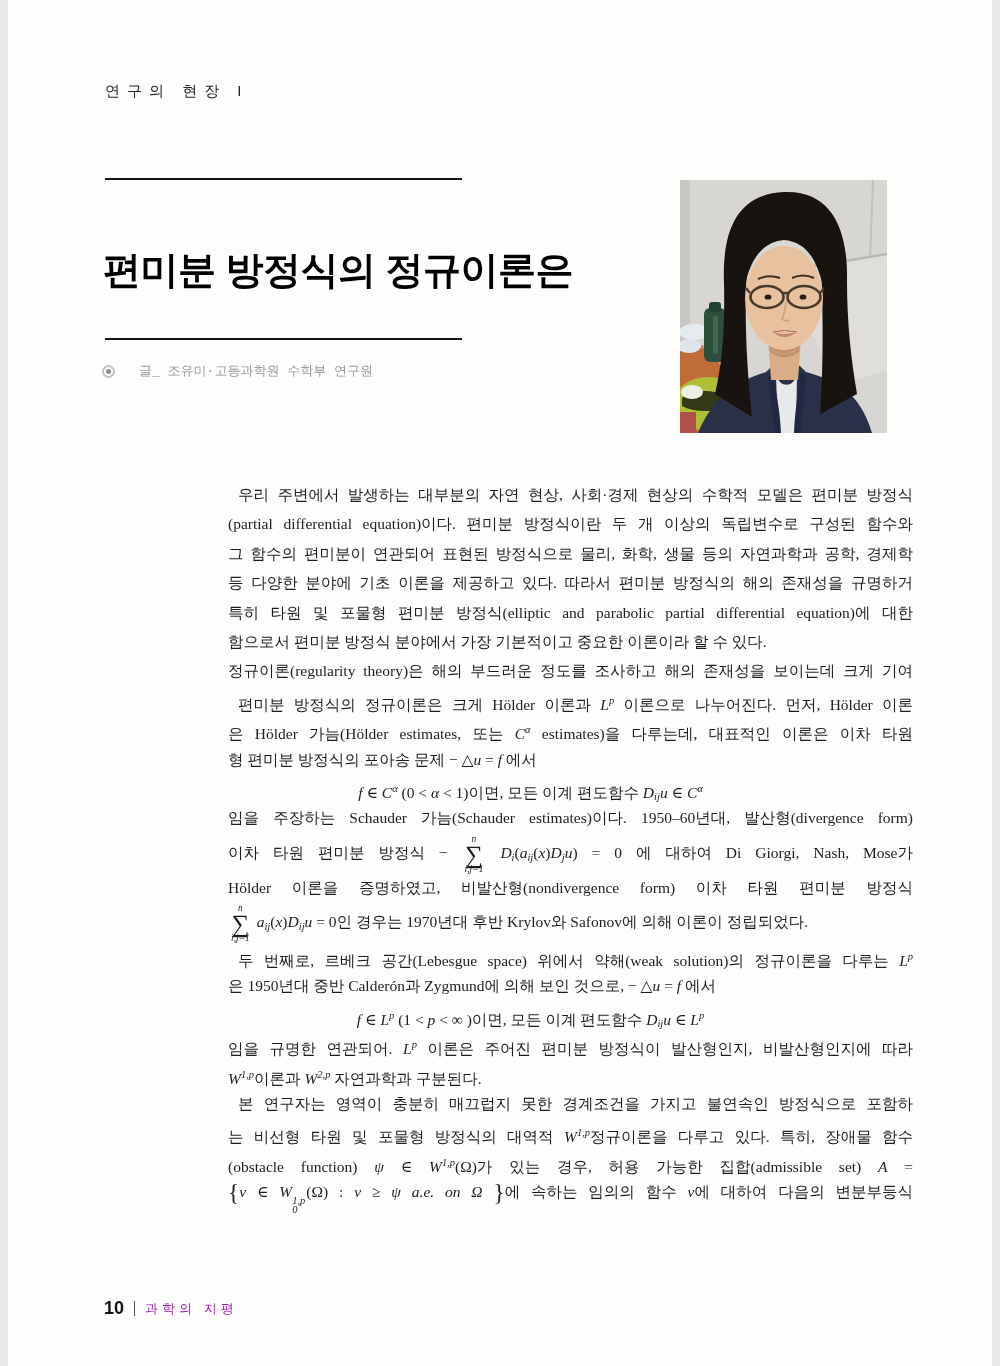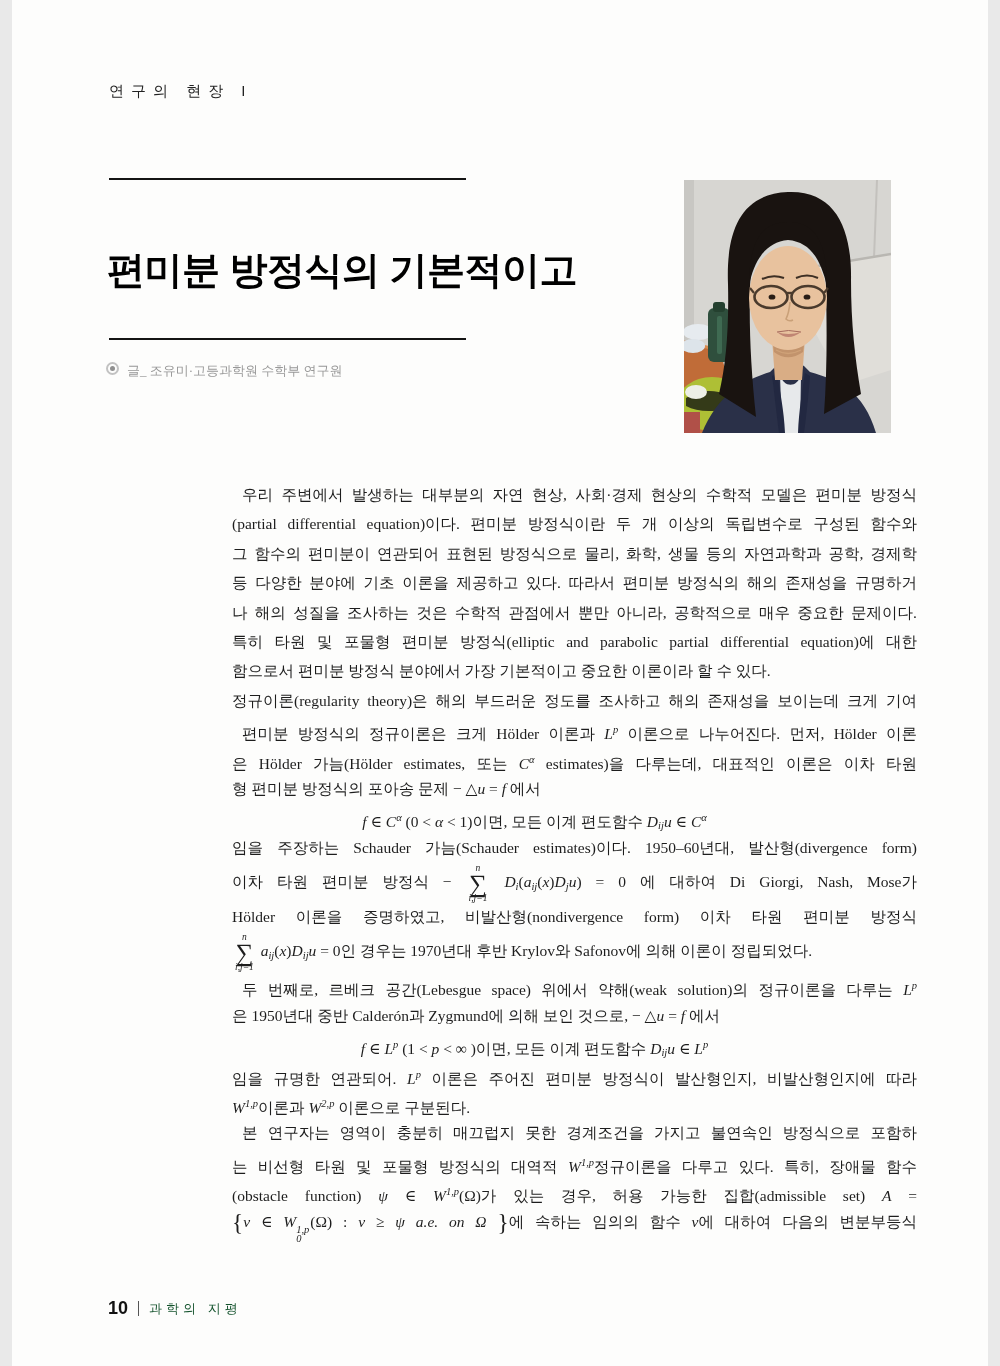--- a/index.html
+++ b/index.html
@@ -5,39 +5,40 @@
   html,body{margin:0;padding:0;}
   body{background:#e9e9e9;}
   .page{
     position:relative;
     width:976px;height:1366px;
     background:#fdfdfc;
     margin:0 auto;
     overflow:hidden;
     font-family:"Liberation Serif","DejaVu Serif",serif;
     color:#1f1f1f;
+    padding-left:8px;
   }
   .section-label{
     position:absolute;left:97px;top:82px;
     font-family:"Liberation Sans","DejaVu Sans",sans-serif;
     font-size:15px;letter-spacing:7px;color:#222;
   }
   .rule{position:absolute;left:97px;width:357px;height:2px;background:#141414;}
   .rule-top{top:178px;}
   .rule-bottom{top:338px;}
   .article-title{
     position:absolute;left:95px;top:222px;
     font-family:"Liberation Sans","DejaVu Sans",sans-serif;
     font-size:38px;font-weight:700;letter-spacing:-0.5px;color:#000;
     line-height:46px;white-space:nowrap;
   }
   .byline{
     position:absolute;left:94px;top:362px;
-    display:flex;align-items:flex-start;gap:8px;
-    font-family:Liberation Serif, serif;
+    display:flex;align-items:center;gap:24px;
+    font-family:Liberation Mono, monospace;
     font-size:13px;color:#979797;
   }
   .ring-icon{
     width:9px;height:9px;border:2px solid #c2c2c2;border-radius:50%;
     display:inline-flex;align-items:center;justify-content:center;flex:0 0 auto;
   }
   .ring-icon::after{content:"";width:5px;height:5px;border-radius:50%;background:#909090;}
   .photo{
     position:absolute;left:672px;top:180px;width:207px;height:253px;
     overflow:hidden;background:#d7d6d2;
@@ -72,32 +73,32 @@
     vertical-align:-0.6em;font-size:10.5px;font-style:italic;margin-right:1px;
   }
   .ss span{line-height:9.5px;}
   .footer{
     position:absolute;left:96px;top:1298px;
     display:flex;align-items:center;
     font-family:"Liberation Sans","DejaVu Sans",sans-serif;
   }
   .page-number{font-size:18px;font-weight:700;color:#111;}
   .footer-divider{width:1px;height:15px;background:#555;margin:0 10px;}
-  .publication-name{font-size:13px;letter-spacing:4px;color:#14532d;}
+  .publication-name{font-size:13px;letter-spacing:4px;color:#a21caf;}
 </style>
 </head>
 <body>
 
 <div class="page">
 
   <div class="section-label">연구의 현장 I</div>
 
   <div class="rule rule-top"></div>
 
-  <h1 class="article-title">편미분 방정식의 기본적이고</h1>
+  <h1 class="article-title">편미분 방정식의 정규이론은</h1>
 
   <div class="rule rule-bottom"></div>
 
   <div class="byline">
     <span class="ring-icon"></span>
     <span>글_ 조유미·고등과학원 수학부 연구원</span>
   </div>
 
   <div class="photo">
     <svg width="207" height="253" viewBox="0 0 207 253" xmlns="http://www.w3.org/2000/svg">
@@ -161,21 +162,20 @@
 
       <path d="M92,170 Q104,177 117,170" stroke="#d4a87e" stroke-width="1.4" fill="none" opacity="0.7"></path>
     </svg>
   </div>
 
   <div class="body-col" id="article-body">
       <div class="line indent"><span class="t">우리 주변에서 발생하는 대부분의 자연 현상, 사회·경제 현상의 수학적 모델은 편미분 방정식</span></div>
       <div class="line"><span class="t">(partial differential equation)이다. 편미분 방정식이란 두 개 이상의 독립변수로 구성된 함수와</span></div>
       <div class="line"><span class="t">그 함수의 편미분이 연관되어 표현된 방정식으로 물리, 화학, 생물 등의 자연과학과 공학, 경제학</span></div>
       <div class="line"><span class="t">등 다양한 분야에 기초 이론을 제공하고 있다. 따라서 편미분 방정식의 해의 존재성을 규명하거</span></div>
-      <div class="line"><span class="t">나 해의 성질을 조사하는 것은 수학적 관점에서 뿐만 아니라, 공학적으로 매우 중요한 문제이다.</span></div>
       <div class="line"><span class="t">특히 타원 및 포물형 편미분 방정식(elliptic and parabolic partial differential equation)에 대한</span></div>
       <div class="line last"><span class="t">함으로서 편미분 방정식 분야에서 가장 기본적이고 중요한 이론이라 할 수 있다.</span></div>
       <div class="line"><span class="t">정규이론(regularity theory)은 해의 부드러운 정도를 조사하고 해의 존재성을 보이는데 크게 기여</span></div>
       <div class="line indent"><span class="t">편미분 방정식의 정규이론은 크게 Hölder 이론과 </span><span class="m">L</span><span class="sup">p</span><span class="t"> 이론으로 나누어진다. 먼저, Hölder 이론</span></div>
       <div class="line"><span class="t">은 Hölder 가늠(Hölder estimates, 또는 </span><span class="m">C</span><span class="sup">α</span><span class="t"> estimates)을 다루는데, 대표적인 이론은 이차 타원</span></div>
       <div class="line last"><span class="t">형 편미분 방정식의 포아송 문제 − △</span><span class="m">u</span><span class="t"> = </span><span class="m">f</span><span class="t"> 에서</span></div>
       <div class="line center"><span class="m">f</span><span class="t"> ∈ </span><span class="m">C</span><span class="sup">α</span><span class="t"> (0 &lt; </span><span class="m">α</span><span class="t"> &lt; 1)이면, 모든 이계 편도함수 </span><span class="m">D</span><span class="sub">ij</span><span class="m">u</span><span class="t"> ∈ </span><span class="m">C</span><span class="sup">α</span></div>
       <div class="line"><span class="t">임을 주장하는 Schauder 가늠(Schauder estimates)이다. 1950–60년대, 발산형(divergence form)</span></div>
       <div class="line tall"><span class="t">이차 타원 편미분 방정식 − </span><span class="sum">
           <span class="lim">n</span>
@@ -185,21 +185,21 @@
       <div class="line"><span class="t">Hölder 이론을 증명하였고, 비발산형(nondivergence form) 이차 타원 편미분 방정식</span></div>
       <div class="line last tall"><span class="sum">
           <span class="lim">n</span>
           <span class="sig">∑</span>
           <span class="lim">i,j=1</span>
         </span><span class="t"> </span><span class="m">a</span><span class="sub">ij</span><span class="t">(</span><span class="m">x</span><span class="t">)</span><span class="m">D</span><span class="sub">ij</span><span class="m">u</span><span class="t"> = 0인 경우는 1970년대 후반 Krylov와 Safonov에 의해 이론이 정립되었다.</span></div>
       <div class="line indent"><span class="t">두 번째로, 르베크 공간(Lebesgue space) 위에서 약해(weak solution)의 정규이론을 다루는 </span><span class="m">L</span><span class="sup">p</span></div>
       <div class="line last"><span class="t">은 1950년대 중반 Calderón과 Zygmund에 의해 보인 것으로, − △</span><span class="m">u</span><span class="t"> = </span><span class="m">f</span><span class="t"> 에서</span></div>
       <div class="line center"><span class="m">f</span><span class="t"> ∈ </span><span class="m">L</span><span class="sup">p</span><span class="t"> (1 &lt; </span><span class="m">p</span><span class="t"> &lt; ∞ )이면, 모든 이계 편도함수 </span><span class="m">D</span><span class="sub">ij</span><span class="m">u</span><span class="t"> ∈ </span><span class="m">L</span><span class="sup">p</span></div>
       <div class="line"><span class="t">임을 규명한 연관되어. </span><span class="m">L</span><span class="sup">p</span><span class="t"> 이론은 주어진 편미분 방정식이 발산형인지, 비발산형인지에 따라</span></div>
-      <div class="line last"><span class="m">W</span><span class="sup">1,p</span><span class="t">이론과 </span><span class="m">W</span><span class="sup">2,p</span><span class="t"> 이론으로 구분된다.</span></div>
+      <div class="line last"><span class="m">W</span><span class="sup">1,p</span><span class="t">이론과 </span><span class="m">W</span><span class="sup">2,p</span><span class="t"> 자연과학과 구분된다.</span></div>
       <div class="line indent"><span class="t">본 연구자는 영역이 충분히 매끄럽지 못한 경계조건을 가지고 불연속인 방정식으로 포함하</span></div>
       <div class="line"><span class="t">는 비선형 타원 및 포물형 방정식의 대역적 </span><span class="m">W</span><span class="sup">1,p</span><span class="t">정규이론을 다루고 있다. 특히, 장애물 함수</span></div>
       <div class="line"><span class="t">(obstacle function) </span><span class="m">ψ</span><span class="t"> ∈ </span><span class="m">W</span><span class="sup">1,p</span><span class="t">(Ω)가 있는 경우, 허용 가능한 집합(admissible set) </span><span class="m">A</span><span class="t"> =</span></div>
       <div class="line"><span class="big">{</span><span class="m">v</span><span class="t"> ∈ </span><span class="m">W</span><span class="ss">
           <span>1,p</span>
           <span>0</span>
         </span><span class="t">(Ω) : </span><span class="m">v</span><span class="t"> ≥ </span><span class="m">ψ</span><span class="t">  </span><span class="m">a.e. on Ω</span><span class="t"> </span><span class="big">}</span><span class="t">에 속하는 임의의 함수 </span><span class="m">v</span><span class="t">에 대하여 다음의 변분부등식</span></div>
     </div>
 
   <div class="footer">

